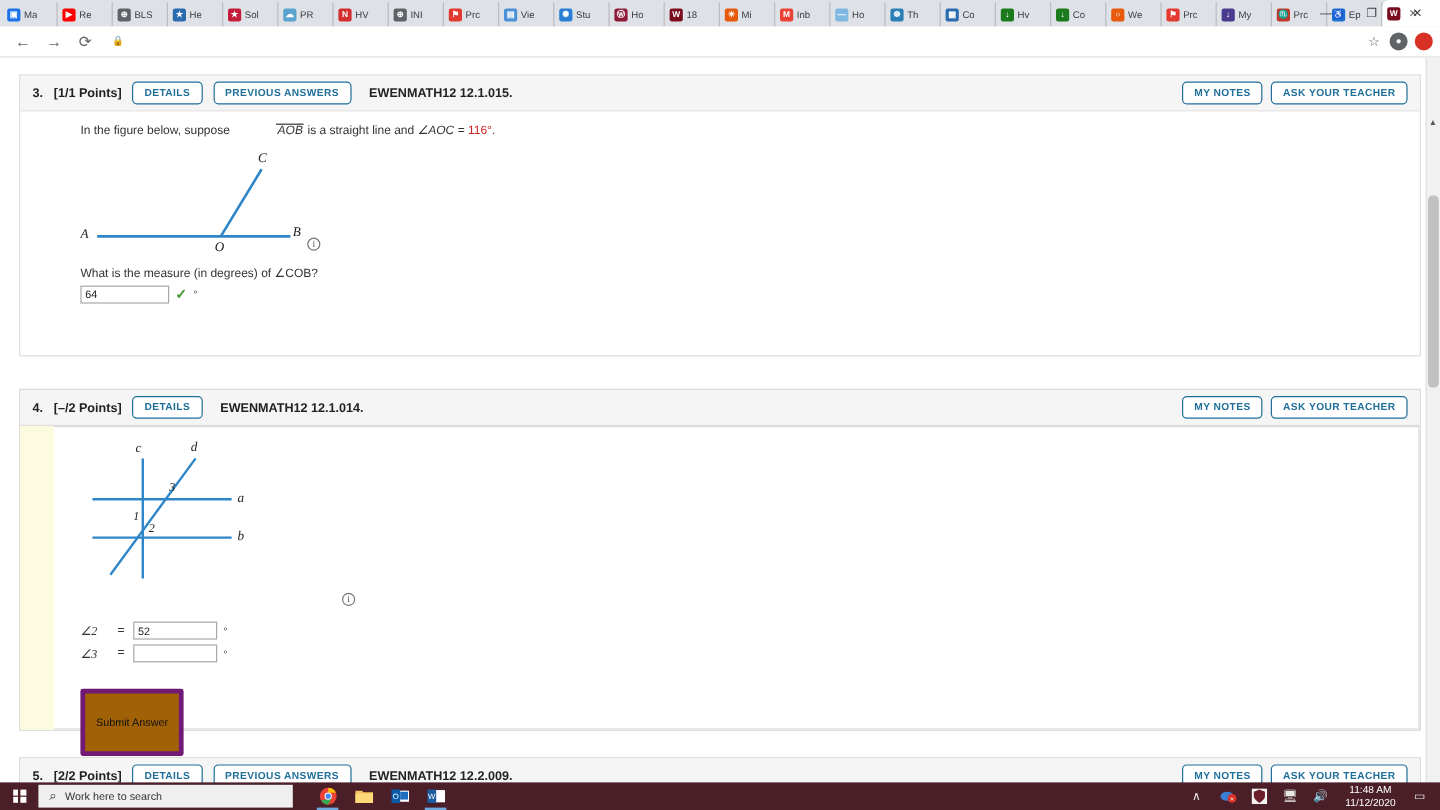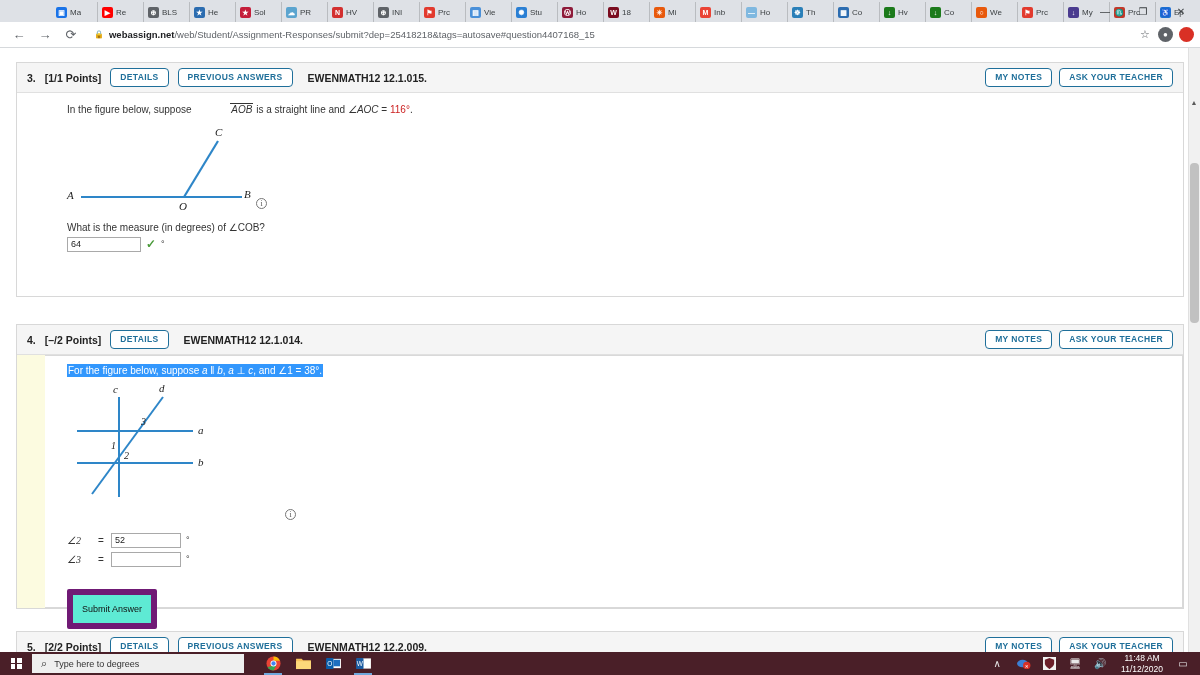--- a/index.html
+++ b/index.html
@@ -9,21 +9,21 @@
     font-family:"Liberation Sans", sans-serif;
     background:#ffffff;
     overflow:hidden;
     position:relative;
   }
 
   
   .chrome { background:#dee1e6; width:1200px; }
   .tabstrip {
     height:22px; display:flex; 
-    padding-left:14px; position:relative;margin-left:38px;
+    padding-left:2px; position:relative;
   }
   .tab {
     height:20px; min-width:46px; max-width:46px;
     display:flex; align-items:center; gap:3px;
     padding:0 4px; font-size:8px; color:#3c4043;
     border-right:1px solid #b9bcc0;
     white-space:nowrap; overflow:hidden;
     position:relative;
   }
   .tab.active {
@@ -195,22 +195,22 @@
     padding:0 3px; line-height:13px;
   }
   .check { color:#4a9a3a; font-size:12px; font-weight:bold; }
   .degree { font-size:9px; color:#333; }
 
   .submitrow {
     display:flex; align-items:stretch; gap:0;
     margin-top:22px;
   }
   .submitbtn {
-    border:6px solid #701a75; background:#5eead4;
-    font-size:9px; color:#111; padding:9px 9px;
+    border:4px solid #701a75; background:#a16207;
+    font-size:9px; color:#111; padding:19px 9px;
     border-radius:2px;
   }
   .savedbar {
     background:#fcfbe0; margin-left:14px;
     padding:3px 8px; font-size:8.5px; font-style:italic;
     color:#555; display:flex; align-items:center; gap:5px;
   }
   .savedbar .link { color:#a03030; text-decoration:none; font-style:italic; }
 
   
@@ -378,21 +378,20 @@
       <div>✕</div>
     </div>
   </div>
 
   <div class="navbar">
     <div class="navbtn">←</div>
     <div class="navbtn">→</div>
     <div class="navbtn">⟳</div>
     <div class="omnibox">
       <span class="lock">🔒</span>
-      <span><span class="urlbold">webassign.net</span><span class="urlrest">/web/Student/Assignment-Responses/submit?dep=25418218&amp;tags=autosave#question4407168_15</span></span>
     </div>
     <div class="navright">
       <div class="star">☆</div>
       <div class="avatar">●</div>
       <div class="redbtn"></div>
     </div>
   </div>
 </div>
 
 <div class="page">
@@ -445,21 +444,20 @@
       <span class="qcode">EWENMATH12 12.1.014.</span>
       <span class="qhead-right">
         <span class="pillbtn">MY NOTES</span>
         <span class="pillbtn">ASK YOUR TEACHER</span>
       </span>
     </div>
     <div class="qbody saved" style="height:253px;">
       <div class="stripe"></div>
       <div class="white-card" style="height:253px;padding:8px 0 0 22px;">
 
-        <div class="qtext"><span class="sel"><span>For the figure below, suppose </span><i>a</i><span> ‖ </span><i>b</i><span>, </span><i>a</i><span> ⊥ </span><i>c</i><span>, and ∠1 </span><span>= </span><span class="red">38°</span><span>.</span></span></div>
 
         <div class="figure" style="width:270px;height:146px;margin-top:4px;">
           <svg width="270" height="146">
 
             <line x1="52" y1="14" x2="52" y2="114" stroke="#2e86c8" stroke-width="2"></line>
 
             <line x1="10" y1="48" x2="126" y2="48" stroke="#2e86c8" stroke-width="2"></line>
 
             <line x1="10" y1="80" x2="126" y2="80" stroke="#2e86c8" stroke-width="2"></line>
 
@@ -523,21 +521,21 @@
   <div class="startbtn">
     <span class="winlogo">
         <i></i>
         <i></i>
         <i></i>
         <i></i>
       </span>
   </div>
   <div class="searchbox">
     <span style="font-size:11px;">⌕</span>
-    <span>Type here to degrees</span>
+    <span>Work here to search</span>
   </div>
   <div class="tbicons">
     <div class="tbicon">
       <svg width="15" height="15" viewBox="0 0 16 16">
         <circle cx="8" cy="8" r="7.5" fill="#ea4335"></circle>
         <path d="M8 .5 A7.5 7.5 0 0 1 14.9 5 L8 5 Z" fill="#fbbc05"></path>
         <path d="M1.6 11.8 A7.5 7.5 0 0 0 8 15.5 L11 9.8 Z" fill="#34a853"></path>
         <circle cx="8" cy="8" r="3.2" fill="#fff"></circle>
         <circle cx="8" cy="8" r="2.3" fill="#4285f4"></circle>
       </svg>

